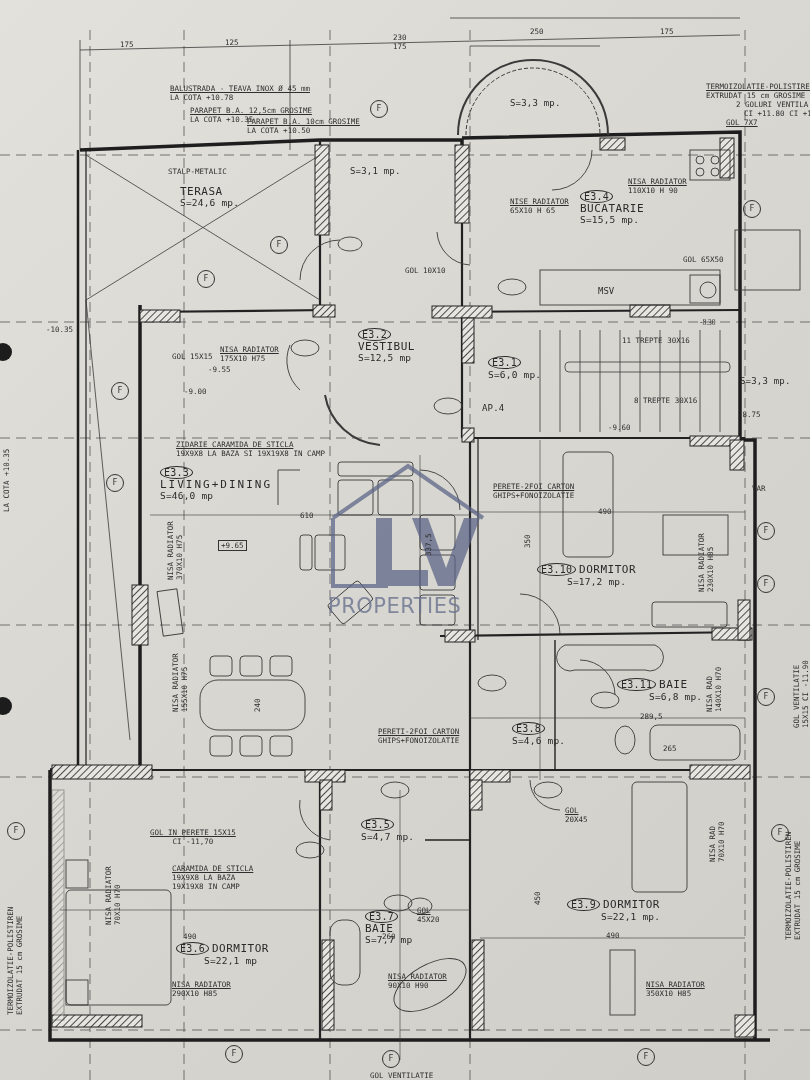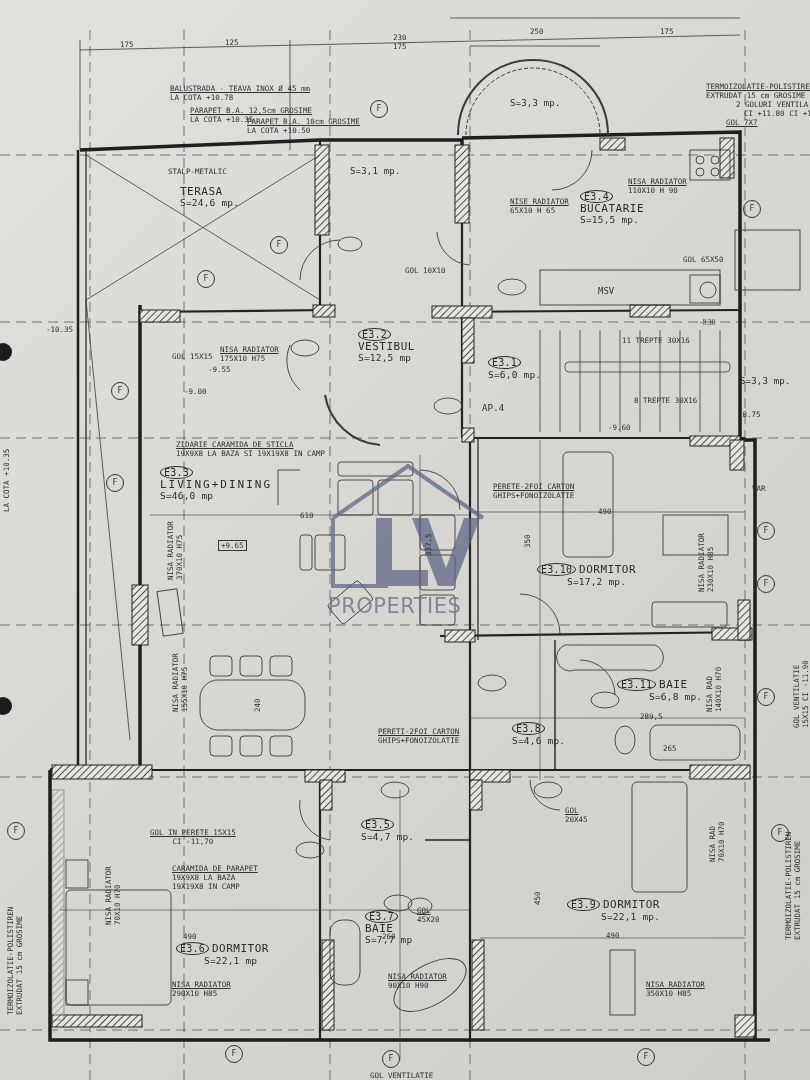--- a/index.html
+++ b/index.html
@@ -390,21 +390,21 @@
 <div class="vnote" style="left:104px;top:925px;">
   <div class="u">NISA RADIATOR</div>
   <div>70X10 H70</div>
 </div>
 
 <div class="note" style="left:150px;top:828px;text-align:center;">
   <div class="u">GOL IN PERETE 15X15</div>
   <div>CI -11,70</div>
 </div>
 <div class="note" style="left:172px;top:864px;">
-  <div class="u">CARAMIDA DE PARAPET</div>
+  <div class="u">CARAMIDA DE STICLA</div>
   <div>19X9X8 LA BAZA</div>
   <div>19X19X8 IN CAMP</div>
 </div>
 
 <div class="note" style="left:172px;top:980px;">
   <div class="u">NISA RADIATOR</div>
   <div>290X10 H85</div>
 </div>
 <div class="note" style="left:388px;top:972px;">
   <div class="u">NISA RADIATOR</div>

